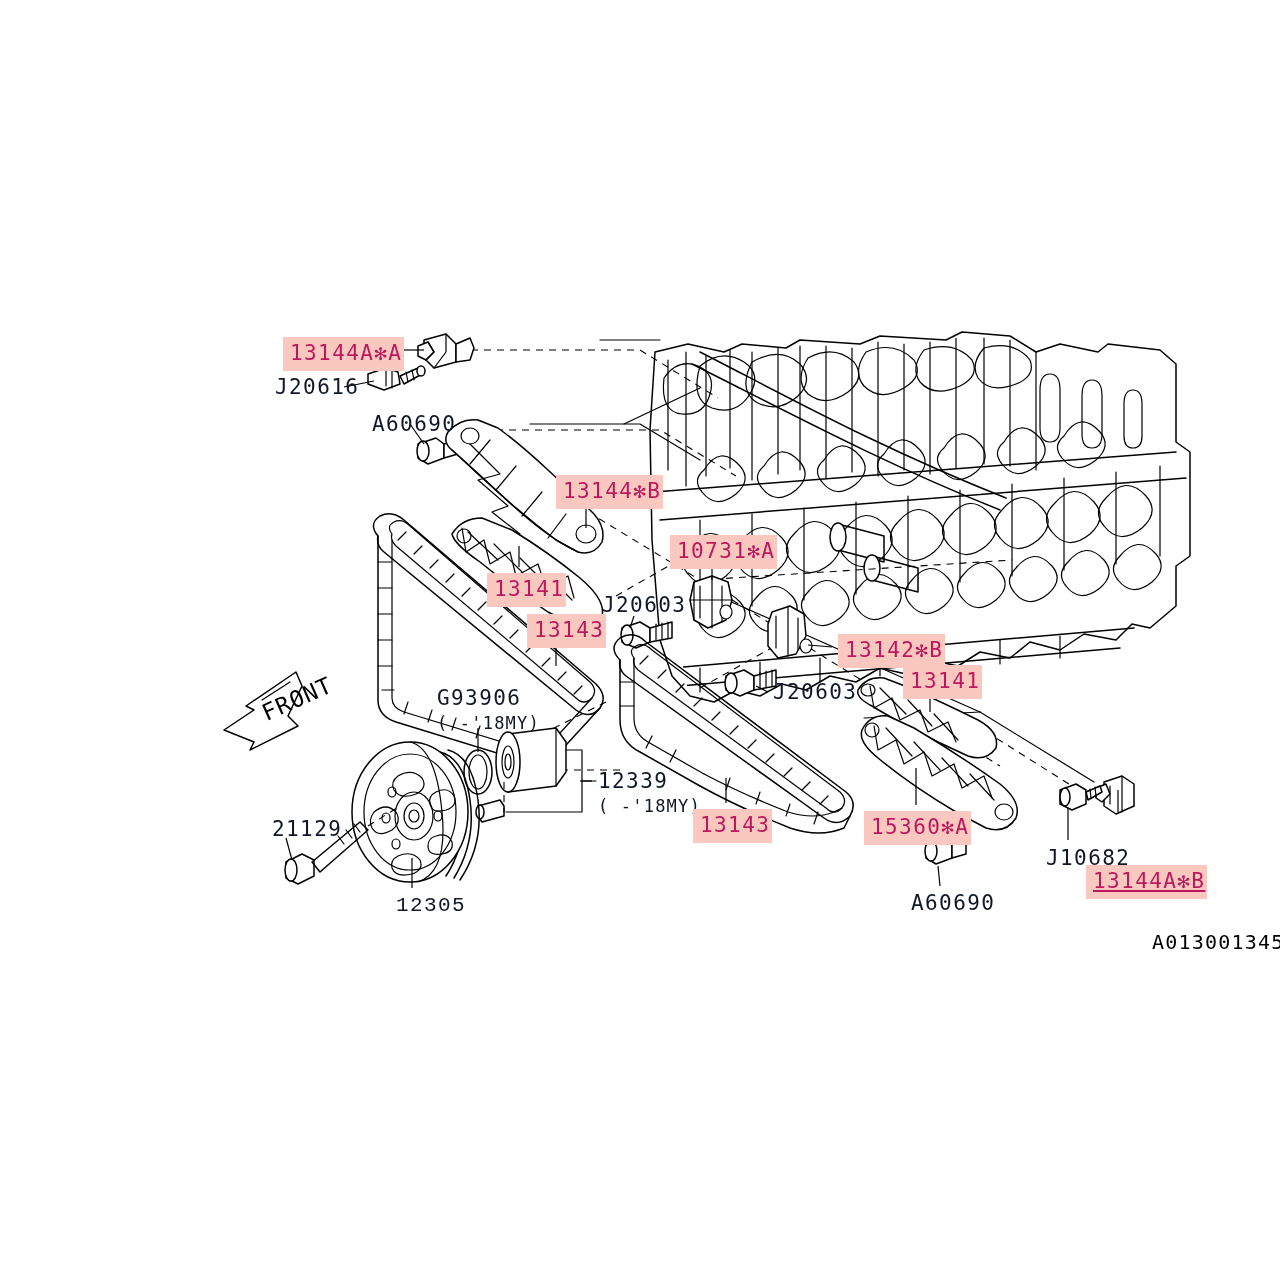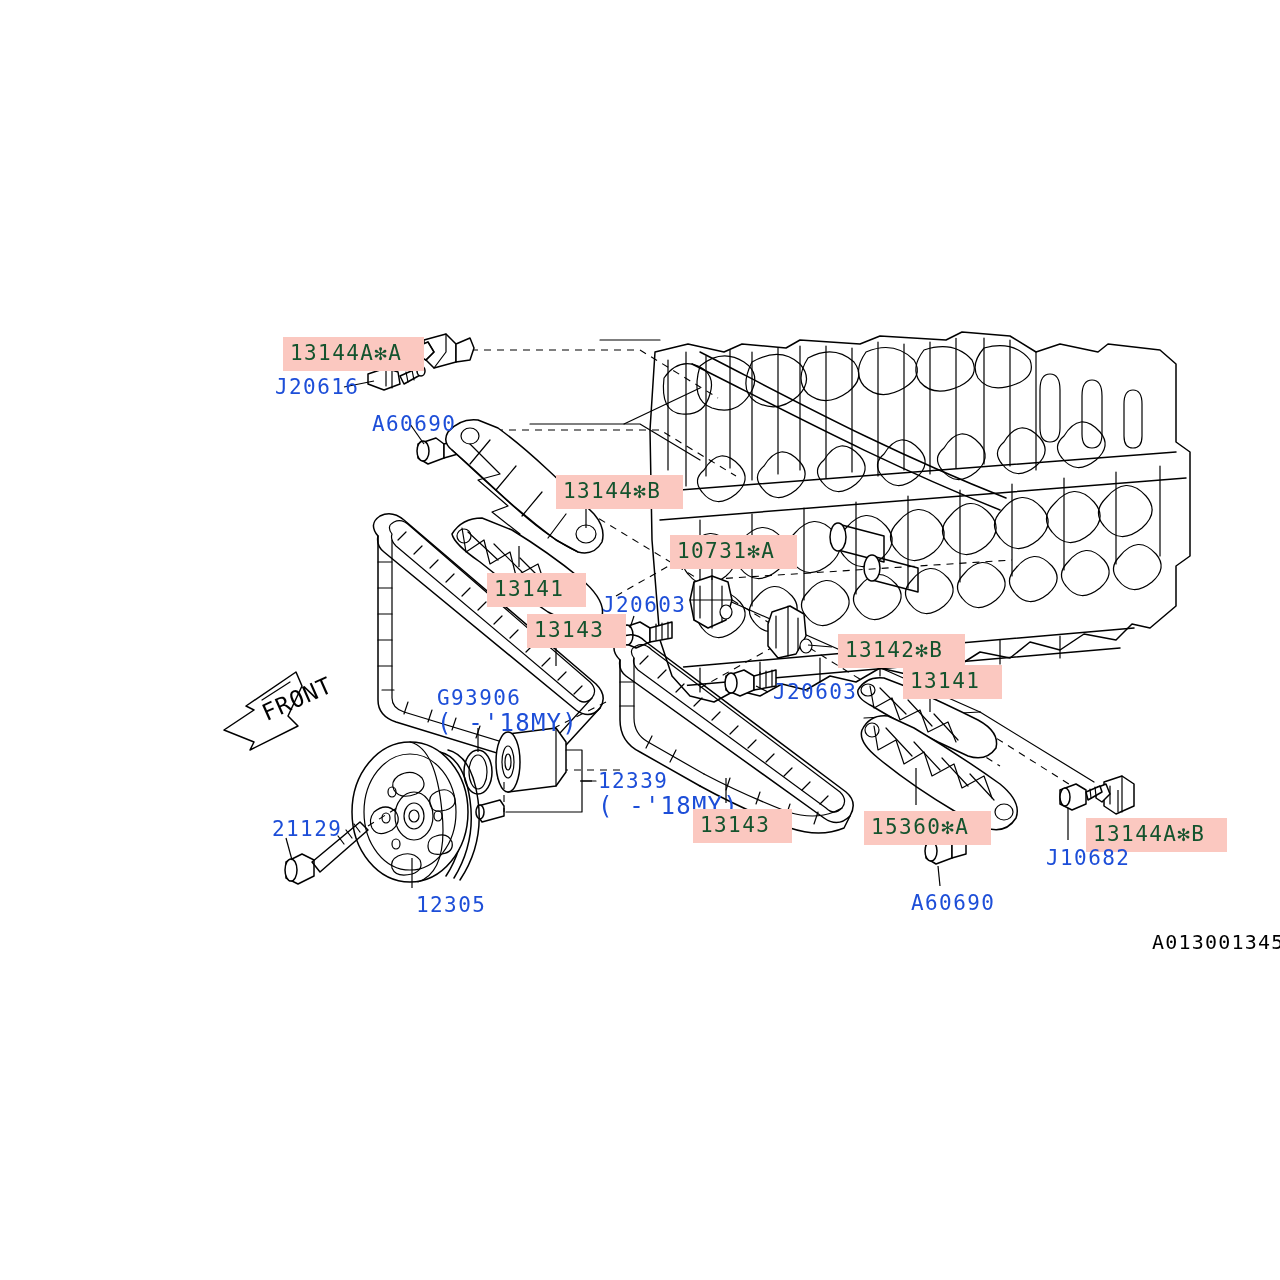--- a/index.html
+++ b/index.html
@@ -13,30 +13,30 @@
   #art{position:absolute;left:0;top:0;width:1280px;height:1280px;}
 
   
   .lab{
     position:absolute;
     white-space:nowrap;
     font-family:"DejaVu Sans Mono","Liberation Mono",monospace;
     font-size:21px;
     letter-spacing:1.4px;
     line-height:27px;
-    color:#1d4ed8;
+    color:#0f172a;
     pointer-events:auto;
   }
   .lab.hl{
-    color:#14532d;
+    color:#be185d;
     background:#fbc8c0;
-    padding:3px 22px 4px 7px;
+    padding:3px 2px 4px 7px;
   }
   .lab.two{line-height:25px;}
-  .lab .sub{display:block;font-size:24px;letter-spacing:1.2px;}
+  .lab .sub{display:block;font-size:17px;letter-spacing:1.2px;}
 
   #front-word{
     position:absolute;
     font-family:"DejaVu Sans Mono","Liberation Mono",monospace;
     font-size:23px;
     letter-spacing:1px;
     color:#000;
     transform:rotate(-24deg);
     transform-origin:0 0;
   }
@@ -401,24 +401,24 @@
       <div class="lab hl" style="left: 670px; top: 535px;"><span>10731✻A</span></div>
       <div class="lab" style="left: 602px; top: 592px;"><span>J20603</span></div>
       <div class="lab hl" style="left: 527px; top: 614px;"><span>13143</span></div>
       <div class="lab hl" style="left: 838px; top: 634px;"><span>13142✻B</span></div>
       <div class="lab" style="left: 773px; top: 679px;"><span>J20603</span></div>
       <div class="lab hl" style="left: 903px; top: 665px;"><span>13141</span></div>
       <div class="lab two" style="left: 437px; top: 686px;"><span>G93906</span><span class="sub">( -'18MY)</span></div>
       <div class="lab two" style="left: 598px; top: 769px;"><span>12339</span><span class="sub">( -'18MY)</span></div>
       <div class="lab hl" style="left: 693px; top: 809px;"><span>13143</span></div>
       <div class="lab hl" style="left: 864px; top: 811px;"><span>15360✻A</span></div>
-      <div class="lab hl" style="left: 1086px; top: 818px;"><span>13144A✻B</span></div>
+      <div class="lab hl" style="left: 1086px; top: 865px; text-decoration: underline;"><span>13144A✻B</span></div>
       <div class="lab" style="left: 1046px; top: 845px; text-align: right;"><span>J10682</span></div>
       <div class="lab" style="left: 272px; top: 816px;"><span>21129</span></div>
       <div class="lab" style="left: 911px; top: 890px;"><span>A60690</span></div>
-      <div class="lab" style="left: 416px; top: 892px;"><span>12305</span></div>
+      <div class="lab" style="left: 396px; top: 892px; font-family: Liberation Mono, monospace;"><span>12305</span></div>
     </div>
 
   <div id="front-word" style="left: 258px; top: 702px;">FRONT</div>
 
   <div id="sheet-code" style="left: 1152px; top: 930px;">A013001345</div>
 
 </div>
 
 </body></html>

